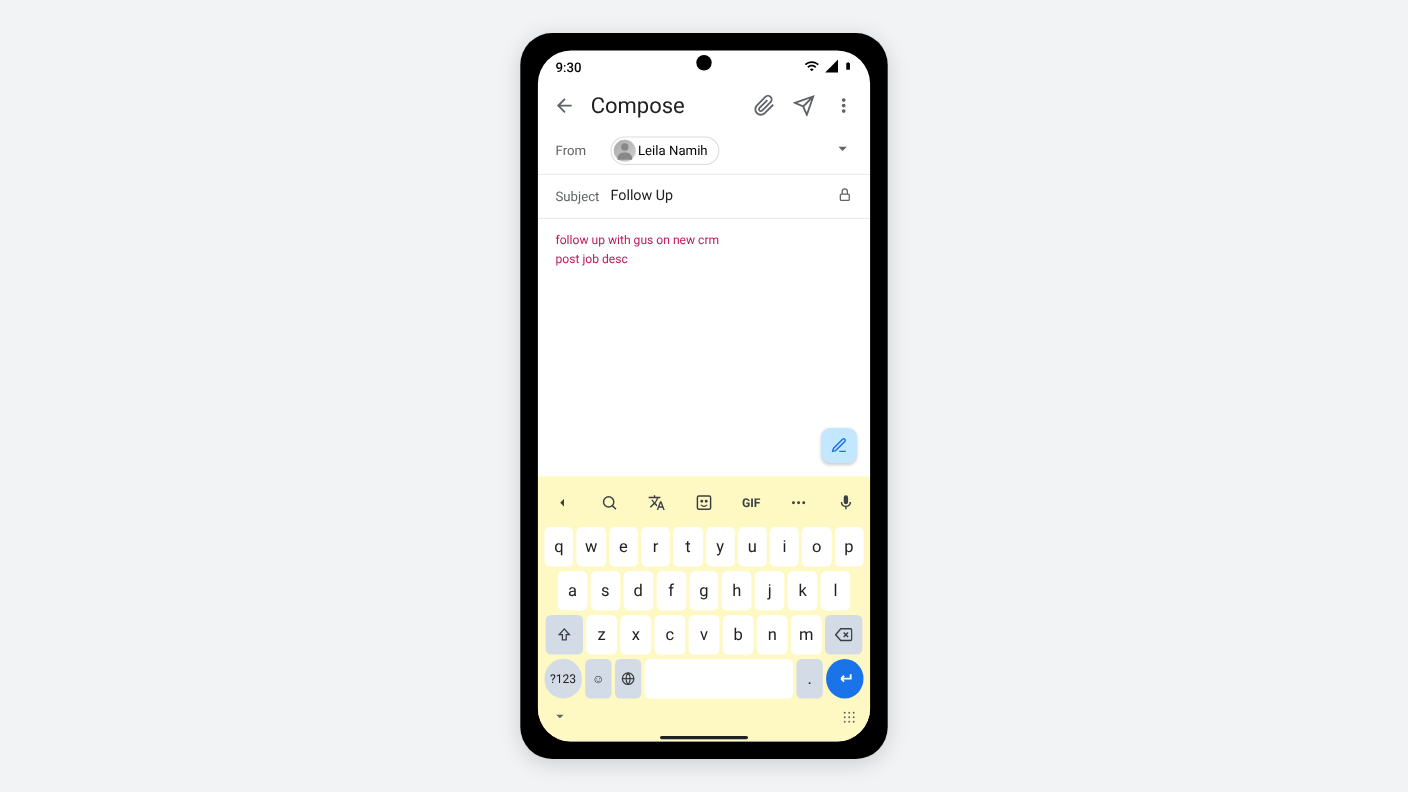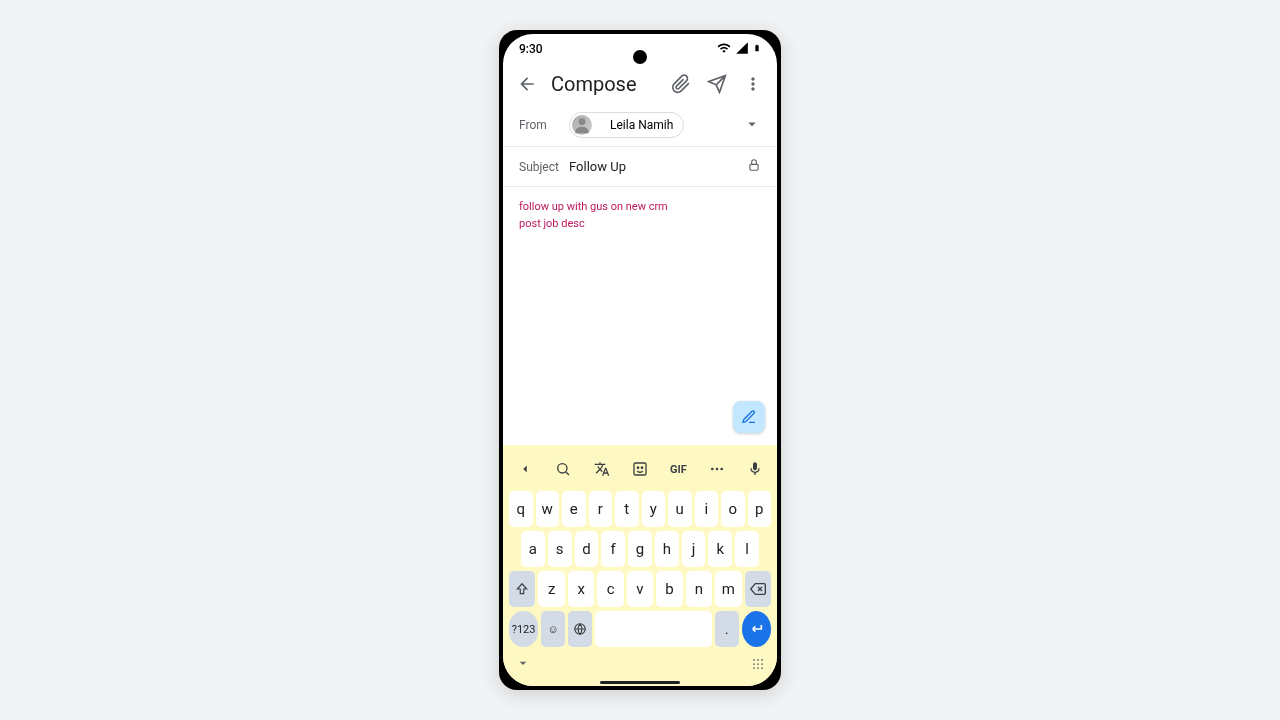--- a/index.html
+++ b/index.html
@@ -1,27 +1,27 @@
 <!DOCTYPE html>
 <html><head>
 <meta charset="utf-8">
 <style>
   * { box-sizing: border-box; margin: 0; padding: 0; font-family: 'Roboto', -apple-system, BlinkMacSystemFont, sans-serif; }
   body { background: #f1f3f4; width: 1280px; height: 720px; display: flex; align-items: center; justify-content: center; }
-  .phone-frame { width: 282px; height: 660px; background: #000; border-radius: 18px; padding: 4px; position: relative; box-shadow: 0 4px 20px rgba(0,0,0,0.15); }
+  .phone-frame { width: 334px; height: 660px; background: #000; border-radius: 29px; padding: 16px; position: relative; box-shadow: 0 4px 20px rgba(0,0,0,0.15); }
   .screen { width: 100%; height: 100%; background: #fff; border-radius: 30px; overflow: hidden; display: flex; flex-direction: column; position: relative; }
   .camera-dot { position: absolute; top: 20px; left: 50%; transform: translateX(-50%); width: 14px; height: 14px; background: #000; border-radius: 50%; z-index: 10; }
   .status-bar { height: 30px; display: flex; align-items: center; justify-content: space-between; padding: 0 16px; font-size: 12px; font-weight: 500; }
   .status-icons { display: flex; gap: 4px; align-items: center; }
   .app-bar { display: flex; align-items: center; padding: 8px 12px; gap: 12px; }
   .app-bar-title { font-size: 20px; color: #202124; flex: 1; }
   .app-bar-icon { width: 24px; height: 24px; display: flex; align-items: center; justify-content: center; cursor: pointer; color: #5f6368; }
   .field-row { display: flex; align-items: center; padding: 8px 16px; border-bottom: 1px solid #e8eaed; font-size: 13px; min-height: 40px; }
   .field-label { color: #5f6368; width: 50px; font-size: 12px; }
-  .chip { display: inline-flex; align-items: center; gap: 18px; border: 1px solid #dadce0; border-radius: 14px; padding: 2px 10px 2px 2px; font-size: 12px; }
+  .chip { display: inline-flex; align-items: center; gap: 2px; border: 1px solid #dadce0; border-radius: 14px; padding: 2px 10px 2px 2px; font-size: 12px; }
   .chip-avatar { width: 20px; height: 20px; border-radius: 50%; background: #dadce0; display: flex; align-items: center; justify-content: center; font-size: 10px; color: #fff; }
   .chip-avatar.green { background: #81c995; }
   .chip-avatar.user { background: linear-gradient(135deg, #a8a8a8, #d1d1d1); }
   .expand-icon { margin-left: auto; color: #5f6368; cursor: pointer; }
   .body-area { flex: 1; padding: 12px 16px; font-size: 11px; color: #be185d; line-height: 1.5; position: relative; }
   .fab { position: absolute; bottom: 12px; right: 12px; width: 32px; height: 32px; background: #c2e7ff; border-radius: 8px; display: flex; align-items: center; justify-content: center; cursor: pointer; box-shadow: 0 1px 3px rgba(0,0,0,0.2); }
   .keyboard { background: #fef9c3; padding: 4px 4px 0; }
   .kb-toolbar { display: flex; align-items: center; justify-content: space-between; padding: 6px 4px; }
   .kb-tool { width: 28px; height: 28px; display: flex; align-items: center; justify-content: center; cursor: pointer; color: #3c4043; font-size: 11px; font-weight: bold; }
   .kb-row { display: flex; gap: 3px; padding: 2px 2px; justify-content: center; }

